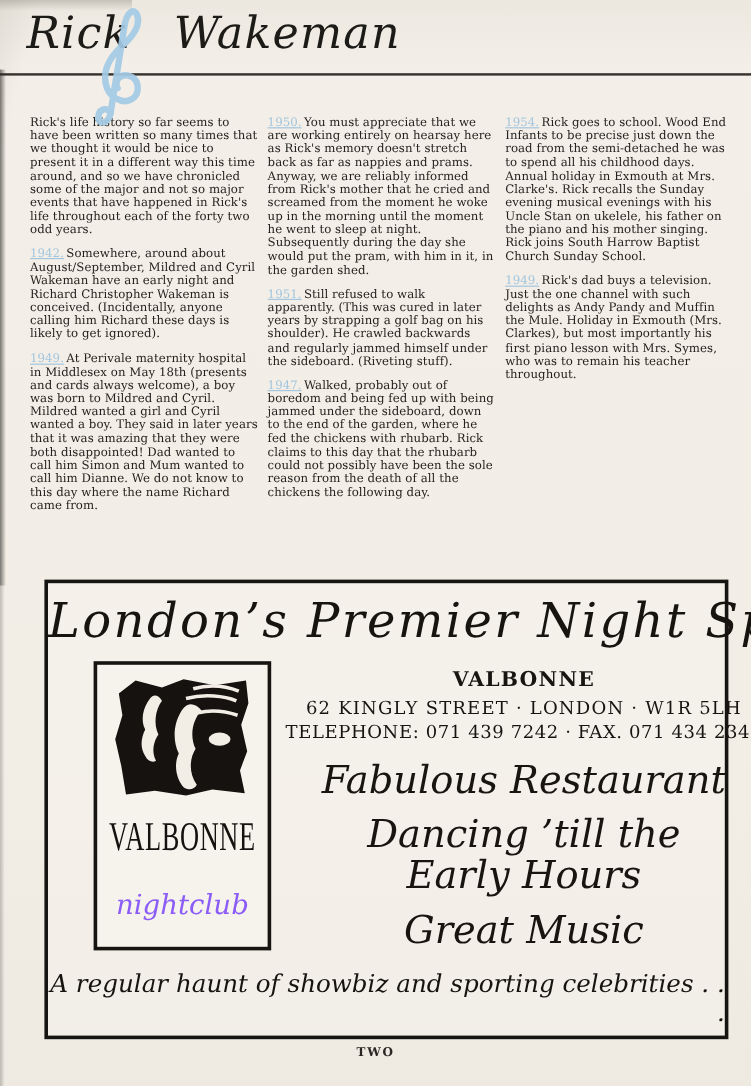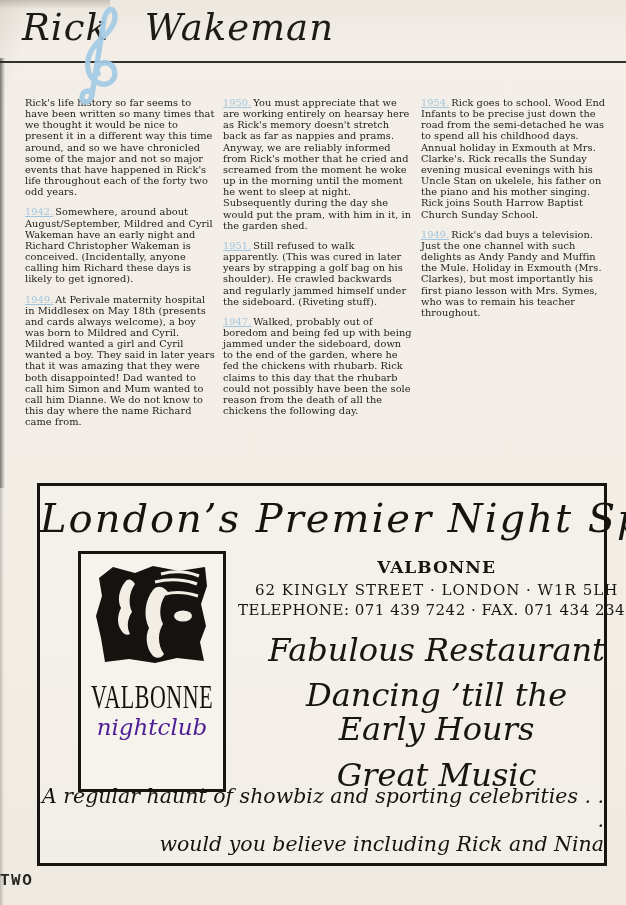--- a/index.html
+++ b/index.html
@@ -41,35 +41,35 @@
         border:3px solid #171511; background: rgba(250,247,241,.35); }
   .ad-headline { margin-top:10px; text-align:center; font-style:italic;
                  font-size:40px; line-height:44px; letter-spacing:2px; color:#171410; white-space:nowrap; }
   .ad-body { display:flex; margin-top:11px; padding-left:38px; }
   .logo-box { width:148px; flex:none; border:3px solid #171511; background:#f6f3ec;
               padding:10px 8px 16px; text-align:center; }
   .logo-art svg { display:block; margin:0 auto; }
   .logo-name { display:inline-block; font-family:"Liberation Serif",serif; font-size:22px;
                letter-spacing:.5px; color:#14120f; transform:scaleY(1.55); transform-origin:center top;
                margin-top:13px; }
-  .logo-sub { font-style:italic; font-size:23px; margin-top:11px; color:#4c1d95; }
+  .logo-sub { font-style:italic; font-size:23px; margin-top:39px; color:#8b5cf6; }
   .ad-right { flex:1; text-align:center; padding:6px 10px 0 12px; color:#181511; }
   .venue { font-weight:bold; font-size:17px; letter-spacing:1px; }
   .addr { font-size:15px; letter-spacing:1px; margin-top:4px; white-space:nowrap; }
   .contact { font-size:15px; letter-spacing:.5px; margin-top:2px; white-space:nowrap; }
   .features { font-style:italic; margin-top:14px; }
   .feature { font-size:32px; line-height:34px; white-space:nowrap; }
   .feature:nth-child(2) { margin-top:11px; }
   .feature:nth-child(3) { margin-top:0px; }
   .feature:nth-child(4) { margin-top:12px; }
   .tagline { position:absolute; left:0; right:0; bottom:7px; text-align:right;
              font-style:italic; font-size:20.5px; line-height:24px; color:#171410; }
 
-  .pageno { position:absolute; left:0; right:0; top:872px; text-align:left;
-            font-weight:bold; font-size:16px; letter-spacing:1.5px; color:#2a2723;font-family:Liberation Mono, monospace; }
+  .pageno { position:absolute; left:0; right:0; top:872px; text-align:center;
+            font-weight:bold; font-size:10px; letter-spacing:1.5px; color:#2a2723; }
 </style>
 </head>
 <body>
 
 <div class="page">
   <div class="corner-tl"></div>
   <div class="edge-left"></div>
   <div class="edge-left2"></div>
 
   <header class="header">
@@ -127,18 +127,17 @@
         <div class="features">
           <div class="feature">Fabulous Restaurant</div>
           <div class="feature">Dancing ’till the</div>
           <div class="feature">Early Hours</div>
           <div class="feature">Great Music</div>
         </div>
       </div>
     </div>
     <div class="tagline">
       <div>A regular haunt of showbiz and sporting celebrities . . .</div>
-      <div>would you believe including Rick and Nina</div>
     </div>
   </section>
 
   <div class="pageno">TWO</div>
 </div>
 
 </body></html>

